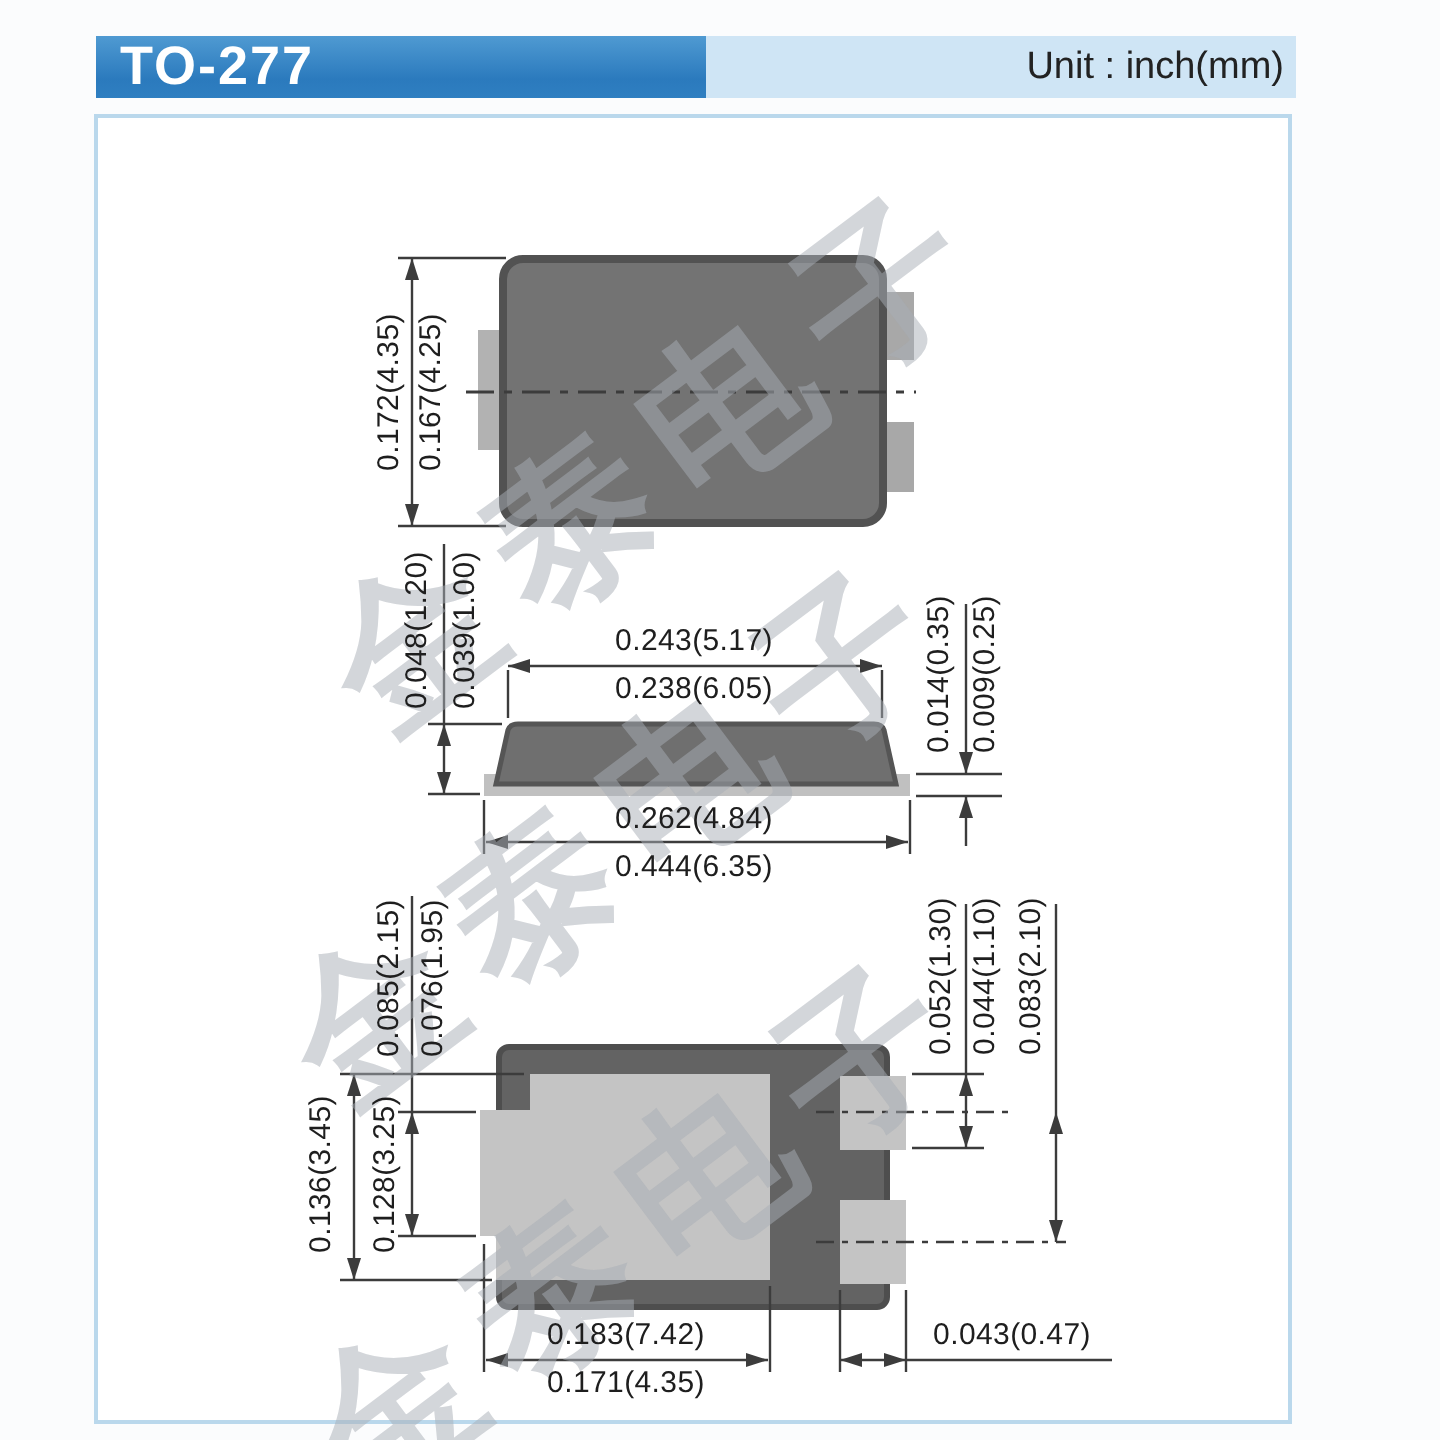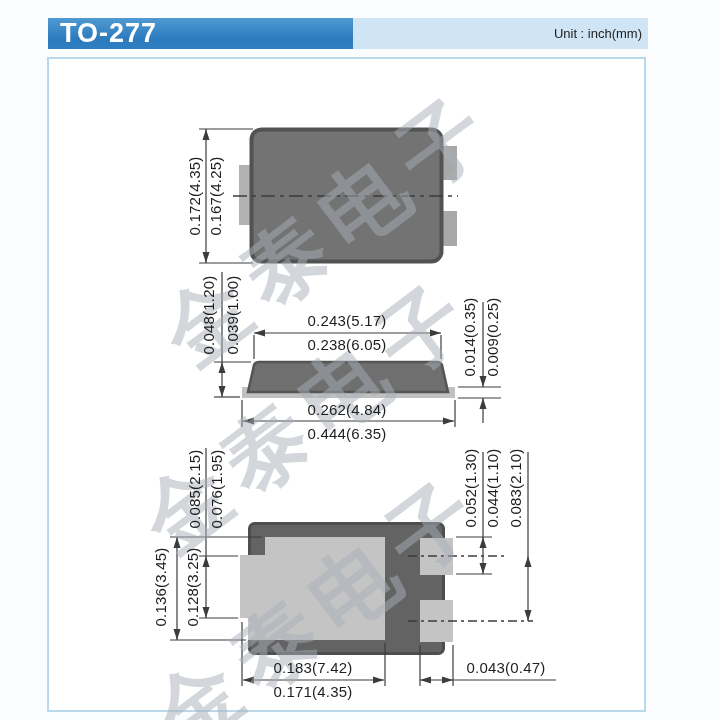--- a/index.html
+++ b/index.html
@@ -17,21 +17,21 @@
   }
   .hdr-title{
     color:#ffffff;font-size:27px;font-weight:bold;letter-spacing:1px;
     padding-left:12px;line-height:31px;
   }
   .hdr-light{
     left:353px;top:18px;width:295px;height:31px;
     background:#cfe5f5;
     display:flex;align-items:center;justify-content:flex-end;
   }
-  .hdr-unit{color:#222;font-size:13px;padding-right:6px;}
+  .hdr-unit{color:#222;font-size:19px;padding-right:6px;}
   
   .frame{
     left:47px;top:57px;width:599px;height:655px;
     background:#ffffff;border:2px solid #bad8ec;box-sizing:border-box;
   }
   
   .dim{
     position:absolute;width:130px;height:18px;line-height:18px;
     text-align:center;white-space:nowrap;
     font-size:15px;color:#1e1e1e;letter-spacing:0.2px;

